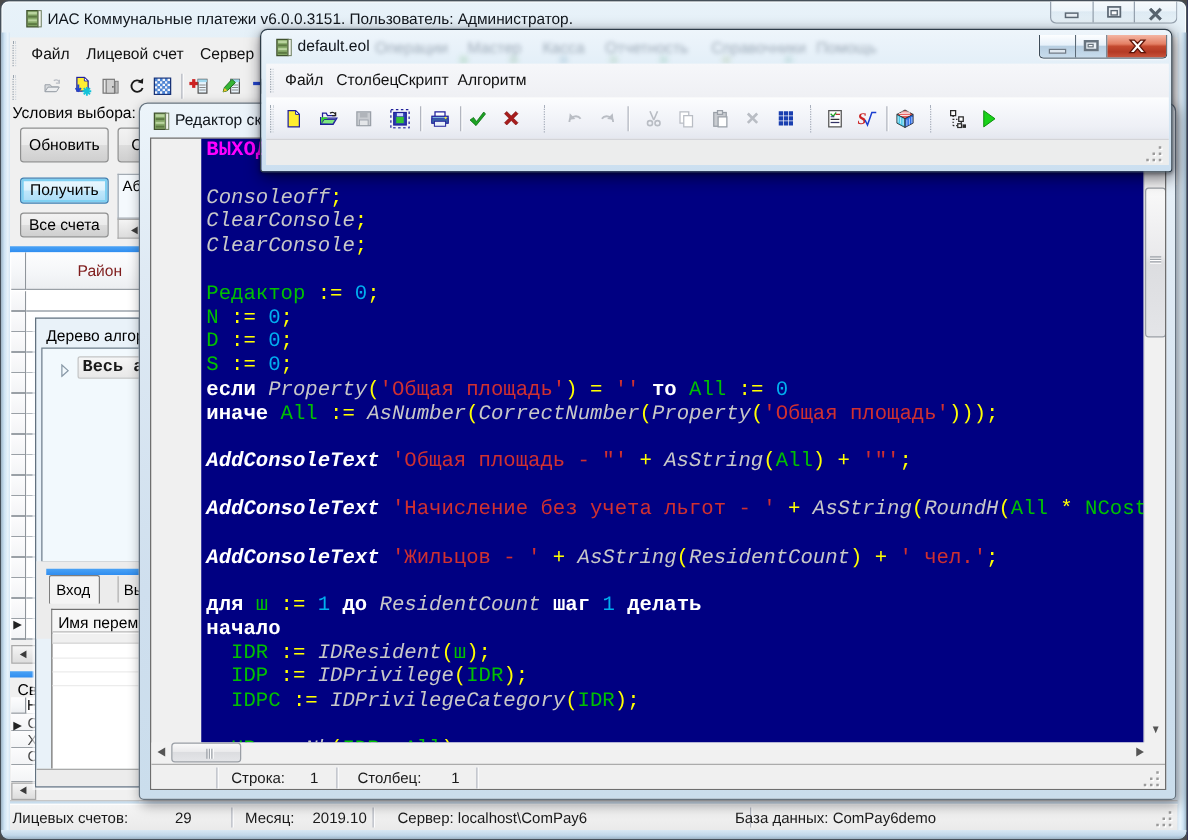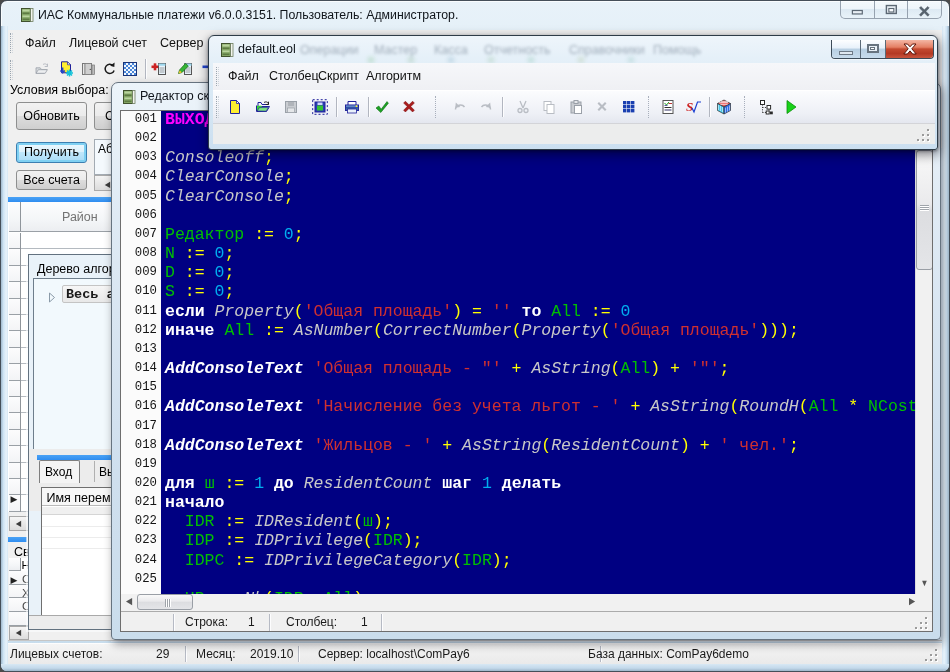--- a/index.html
+++ b/index.html
@@ -71,21 +71,21 @@
   #codearea .s { color:#d03030; font-style:normal; }
   #codearea .m { color:#ff00ff; font-weight:bold; font-style:normal; }
 
   
   .sbtrack { background:#f1f1f1; }
   .sbthumb { background:linear-gradient(180deg,#f9f9f9,#eaeaec 45%,#dcdde0 50%,#e4e5e8);
     border:1px solid #999ea5; border-radius:3px; }
   .arr { color:#3c3c3c; font-size:7px; line-height:15px; text-align:center; transform:scaleY(1.15); }
 
   
-  #dialog { left:208px; top:35px; width:730px; height:115px; border-radius:6px 6px 3px 3px;
+  #dialog { left:208px; top:23px; width:730px; height:115px; border-radius:6px 6px 3px 3px;
     background:linear-gradient(180deg,#eef5fb 0%,#dcebf6 40%,#cbdff0 100%);
     border:1px solid #2e3c48;
     box-shadow:1px 4px 12px rgba(0,0,15,0.55), 0 1px 3px rgba(0,0,0,0.35); }
   #dlginner { left:4px; top:27px; width:722px; height:81px; background:#f0f1f5; }
   .ghost { color:rgba(40,58,82,0.38); filter:blur(1.7px); font-size:12.5px; }
 
   .sep-v { width:1px; background:#b6bac4; box-shadow:1px 0 0 #fdfdfe; }
 
   
   #editstatus { font-size:12px; color:#1a1a1a; }
@@ -238,21 +238,21 @@
     <div class="abs" style="left:90px;top:112px;font-size:12px;color:#000;">Аб</div>
     <div class="abs" style="left:86px;top:145px;width:26px;height:16px;background:linear-gradient(180deg,#f4f4f4,#dcdcdc);border:1px solid #aaa;border-right:none;">
       <div class="arr" style="margin-top:1px;">◀</div>
       </div>
 
     <div class="abs blueband" style="left:0;top:166.5px;width:104px;height:5px;"></div>
 
     <div class="abs" style="left:0;top:172px;width:104px;height:310px;background:#fff;"></div>
     <div class="abs hdrcell" style="left:0.5px;top:172px;width:12px;height:30px;border-right:1px solid #8f959b;border-bottom:1px solid #9aa0a6;"></div>
     <div class="abs hdrcell" style="left:13px;top:172px;width:91px;height:30px;border-bottom:1px solid #9aa0a6;"></div>
-    <div class="abs" style="left:54px;top:180px;width:60px;font-size:12.5px;color:#737373;">Район</div>
+    <div class="abs" style="left:54px;top:180px;width:60px;font-size:12.5px;color:#7f1d1d;">Район</div>
     <div class="abs" id="rowcol" style="left:0.5px;top:202.5px;width:12px;height:279px;border-right:1px solid #8f959b;"></div>
     <div class="abs" id="rowlines" style="left:13px;top:202.5px;width:91px;height:279px;"></div>
 
     <div class="abs" style="left:2.5px;top:464px;width:8px;height:10px;color:#222;font-size:9px;line-height:10px;">▶</div>
 
     <div class="abs" style="left:0.5px;top:486px;width:20px;height:15px;background:linear-gradient(180deg,#f5f5f5,#dddddd);border:1px solid #a8a8a8;">
         <div class="arr" style="line-height:13px;">◀</div>
       </div>
 
     <div class="abs blueband" style="left:0;top:507px;width:19px;height:5px;"></div>
@@ -273,21 +273,21 @@
       </div>
   </div>
 
   <div class="abs" style="left:938px;top:148px;width:4px;height:492px;background:#dce8f3;"></div>
   <div class="abs" style="left:111px;top:640px;width:831px;height:2px;background:#dce8f3;"></div>
   <div class="abs" style="left:8px;top:640px;width:934px;height:1px;background:#c6c6c6;"></div>
 
   <div class="abs" id="mainstatus">
     <div class="abs" style="left:0;top:0;width:934px;height:1px;background:#fdfdfd;"></div>
     <div class="abs" style="left:2px;top:4px;">Лицевых счетов:</div>
-    <div class="abs" style="left:148px;top:4px;">29</div>
+    <div class="abs" style="left:132px;top:4px;">29</div>
     <div class="abs sep-v" style="left:177px;top:3px;height:16px;"></div>
     <div class="abs" style="left:188px;top:4px;">Месяц:</div>
     <div class="abs" style="left:242px;top:4px;">2019.10</div>
     <div class="abs sep-v" style="left:290px;top:3px;height:16px;"></div>
     <div class="abs" style="left:310px;top:4px;">Сервер:  localhost\ComPay6</div>
     <div class="abs sep-v" style="left:592px;top:3px;height:16px;"></div>
     <div class="abs" style="left:580px;top:4px;">База данных:  ComPay6demo</div>
     <div class="sizegrip" style="left:917px;top:6px;width:14px;height:14px;">
       <i style="left:10px;top:10px;"></i>
         <i style="left:10px;top:5px;"></i>
@@ -329,47 +329,20 @@
     <div class="abs" style="left:0;top:360px;width:84px;height:14px;background:#ececec;border-top:1px solid #a9a9a9;"></div>
   </div>
 
   <div class="abs" id="editwin">
     <div class="abs" id="editicon" style="left:9px;top:6px;width:16px;height:16px;"><svg width="16" height="16">
           <use href="#bldg"></use>
         </svg></div>
     <div class="abs" style="left:28px;top:6px;width:300px;height:16px;font-size:12.5px;color:#10151b;">Редактор скриптов</div>
     <div class="abs" id="editclient">
 
-      <div class="abs" id="gutter" style="left:0;top:-1px;height:484px;">
-<pre>001
-002
-003
-004
-005
-006
-007
-008
-009
-010
-011
-012
-013
-014
-015
-016
-017
-018
-019
-020
-021
-022
-023
-024
-025</pre>
-      </div>
       <div class="abs" id="codearea" style="left:40px;top:-1px;height:484px;">
 <pre><span class="m">ВЫХОД</span>
 
 <span>Consoleoff</span><span class="o">;</span>
 <span>ClearConsole</span><span class="o">;</span>
 <span>ClearConsole</span><span class="o">;</span>
 
 <span class="v">Редактор</span> <span class="o">:=</span> <span class="n">0</span><span class="o">;</span>
 <span class="v">N</span> <span class="o">:=</span> <span class="n">0</span><span class="o">;</span>
 <span class="v">D</span> <span class="o">:=</span> <span class="n">0</span><span class="o">;</span>

